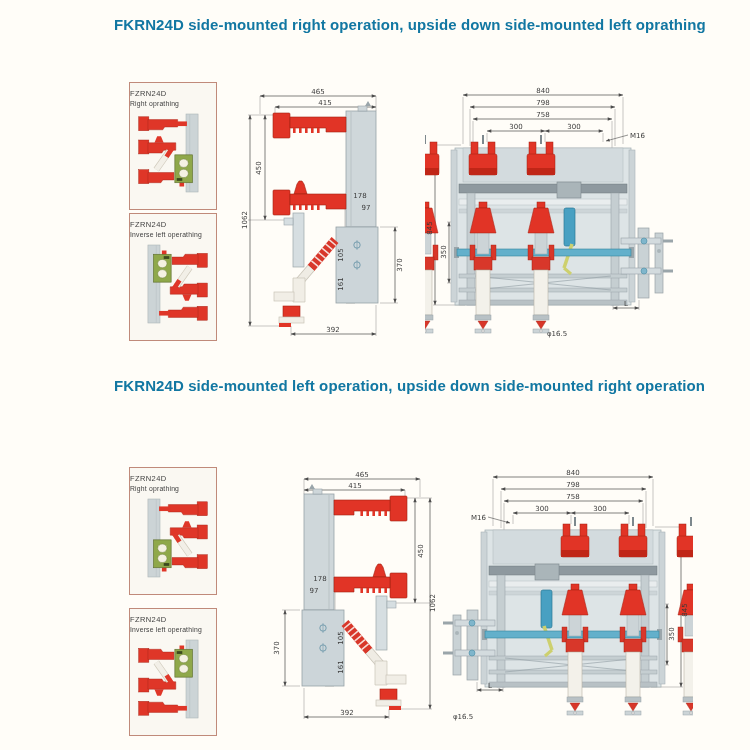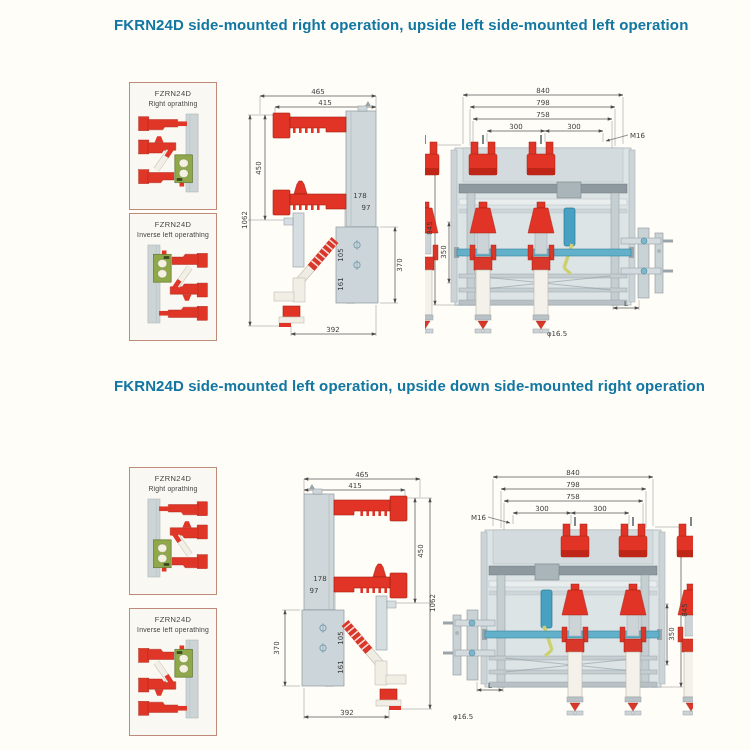--- a/index.html
+++ b/index.html
@@ -10,37 +10,37 @@
   }
   .sec-title{
     position:absolute;left:114px;margin:0;
     font-size:15px;font-weight:700;color:#1277a2;letter-spacing:.1px;
     white-space:nowrap;
   }
   #title-2{top:377px}
   #title-1{top:16px}
   .photo{
     position:absolute;width:86px;height:126px;margin:0;
-    border:1px solid #c08a7a;background:#faf8f2;text-align:center;
+    border:1px solid #c08a7a;background:#faf8f2;text-align:left;
   }
   .ph-model{margin-top:6px;font-size:7.5px;color:#3e3e3e;letter-spacing:.4px}
   .ph-cap{font-size:6.8px;color:#3e3e3e;margin-top:2px;letter-spacing:.2px}
   .ph-img{display:block;margin:3px auto 0;width:78px;height:86px}
   svg.drawing{position:absolute}
   .dim{stroke:#4c4c4c;stroke-width:.7;fill:none}
   .ext{stroke:#8d8d8d;stroke-width:.5;fill:none}
   .ldr{stroke:#4c4c4c;stroke-width:.6;fill:none}
   .dt{font-size:7px;fill:#3a3a3a;text-anchor:middle;font-family:"DejaVu Sans",sans-serif}
   .dts{text-anchor:start}
   .dte{text-anchor:end}
 </style>
 </head>
 <body>
 
-<h2 class="sec-title" id="title-1">FKRN24D side-mounted right operation, upside left side-mounted left operation</h2>
+<h2 class="sec-title" id="title-1">FKRN24D side-mounted right operation, upside down side-mounted left oprathing</h2>
 
 <figure class="photo" style="left:129px;top:82px">
   <figcaption>
     <div class="ph-model">FZRN24D</div>
     <div class="ph-cap">Right oprathing</div>
   </figcaption>
   <svg class="ph-img" viewBox="0 0 84 88">
     <g id="ph-g">
       <rect x="56" y="2" width="13" height="84" fill="#ccd4d6" stroke="#a9b3b6" stroke-width="0.6"></rect>
       <line x1="60" y1="2" x2="60" y2="86" stroke="#bcc5c8" stroke-width="0.8"></line>

